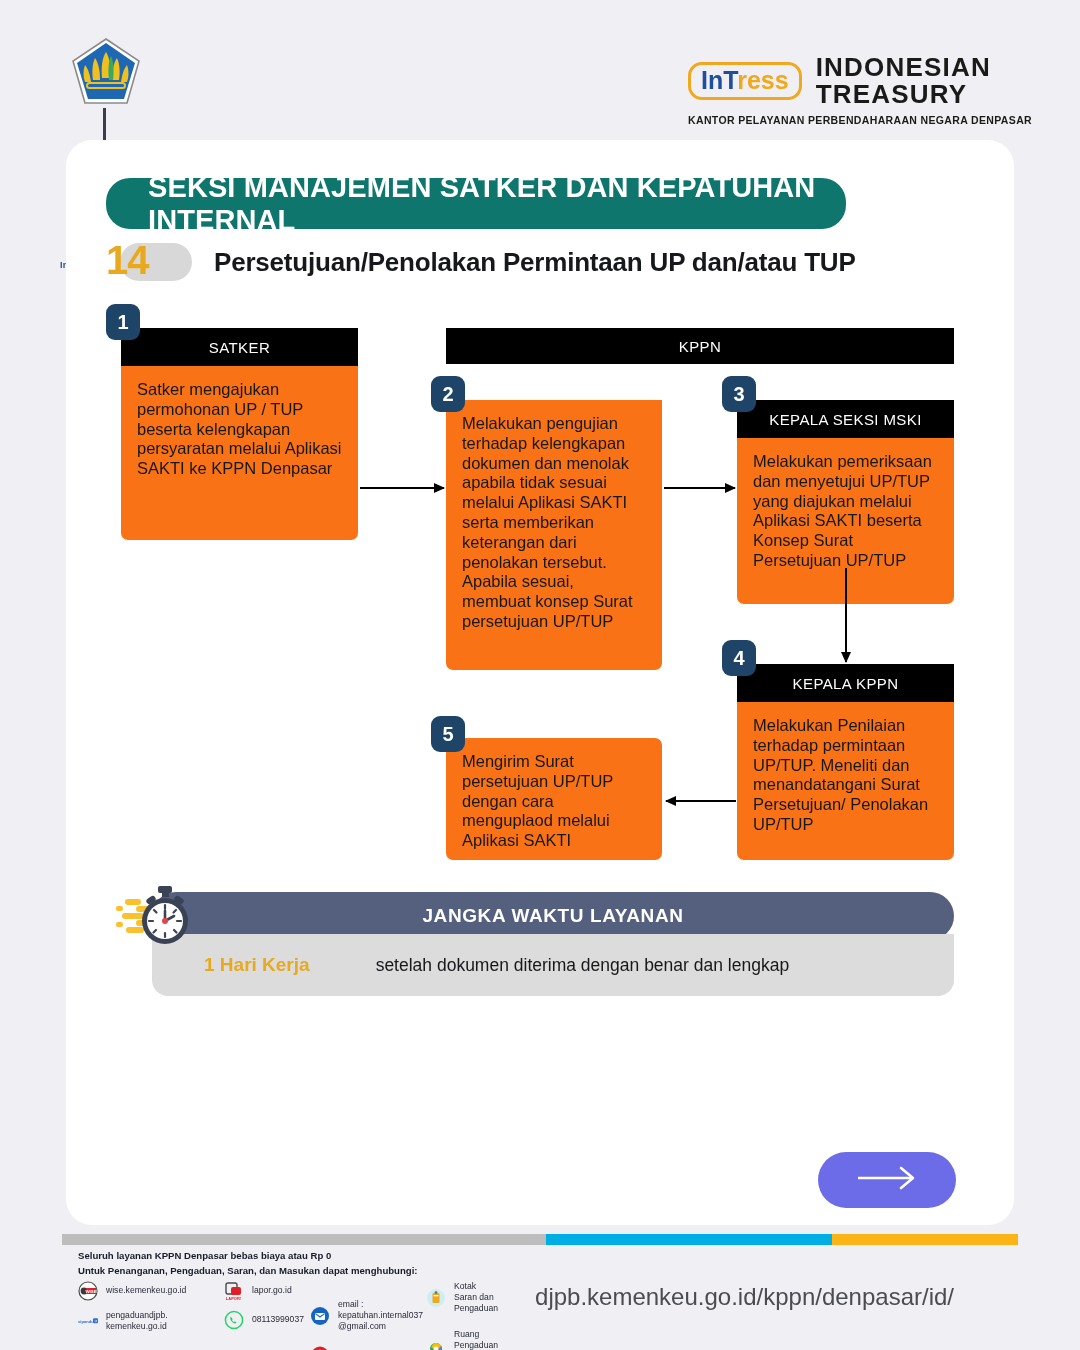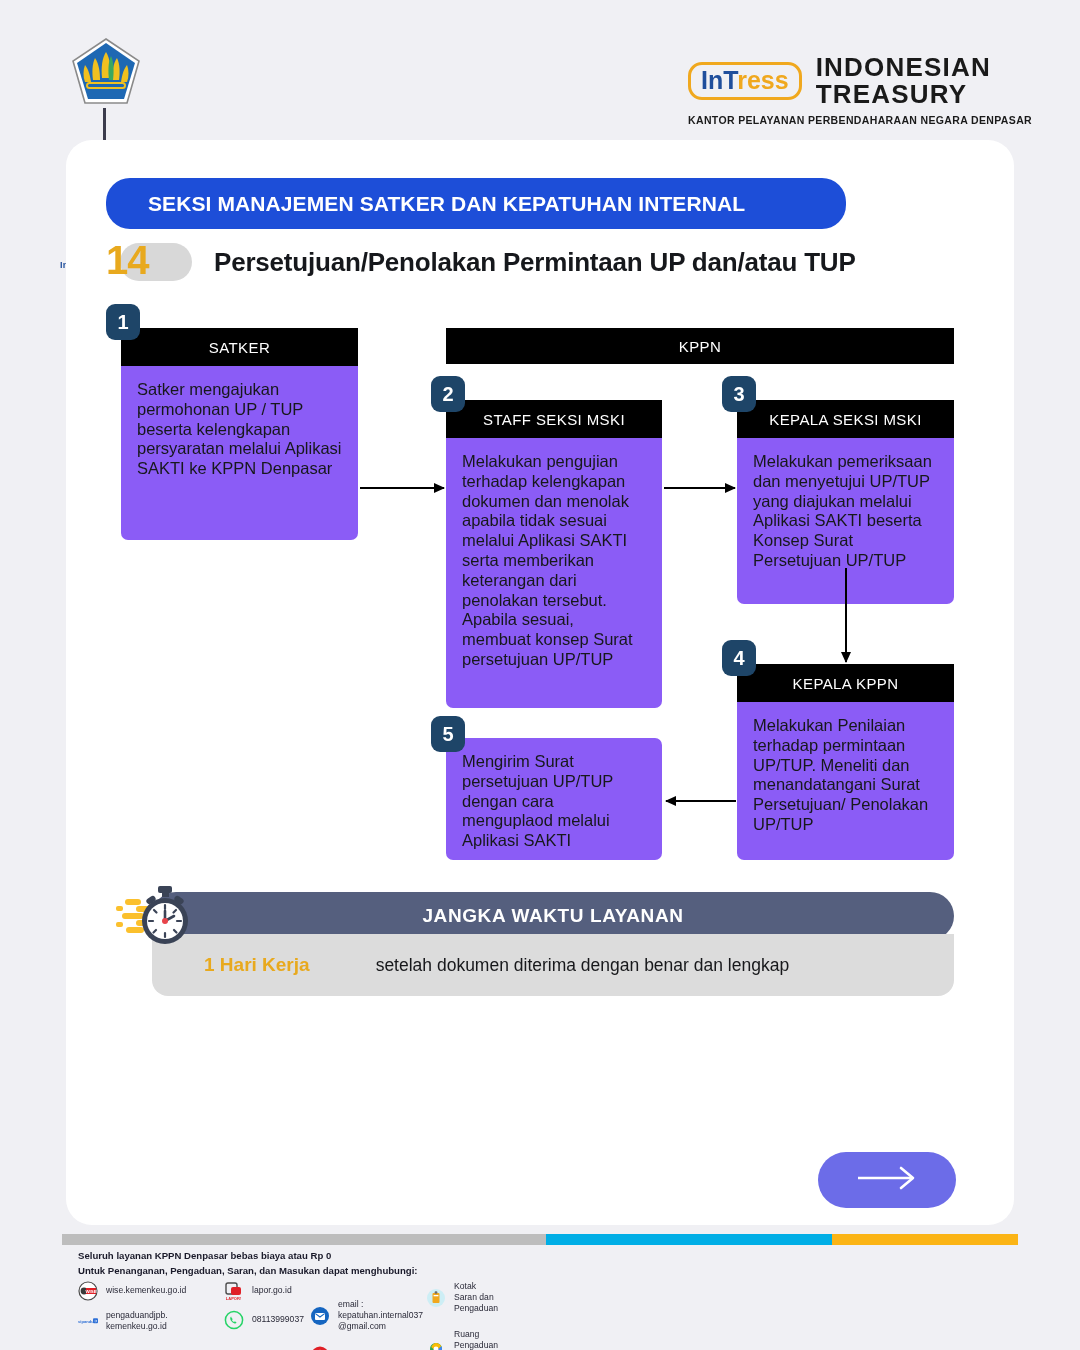--- a/index.html
+++ b/index.html
@@ -34,39 +34,39 @@
 
   
   .card {
     position: absolute; left: 66px; top: 140px;
     width: 948px; height: 1085px;
     background: #ffffff; border-radius: 26px;
   }
 
   .section-pill {
     position: absolute; left: 106px; top: 178px;
-    width: 740px; height: 51px; background: #1d4ed8; border-radius: 24px;
+    width: 740px; height: 51px; background: #0f766e; border-radius: 24px;
     display: flex; align-items: center; padding-left: 42px;
-    color: #ffffff; font-size: 21px; font-weight: bold; letter-spacing: .1px;
+    color: #ffffff; font-size: 29px; font-weight: bold; letter-spacing: .1px;
   }
 
   .title-row { position: absolute; left: 106px; top: 238px; display: flex; align-items: center; height: 48px; }
   .num-pill { position: relative; width: 86px; height: 38px; }
   .num-pill .bg { position: absolute; left: 14px; top: 0; width: 72px; height: 38px; background: #d8d8d8; border-radius: 19px; }
   .num-pill .num { position: absolute; left: 0; top: -5px; font-size: 40px; font-weight: bold; color: #e8a91e; letter-spacing: -1px; }
   .title-text { margin-left: 22px; font-size: 26px; font-weight: bold; color: #16181c; letter-spacing: -.2px; }
 
   .box { position: absolute; }
   .box-hdr {
     background: #000000; color: #ffffff; font-size: 15px;
     height: 38px; display: flex; align-items: center; justify-content: center;
     letter-spacing: .4px;
   }
   .box-body {
-    background: #8b5cf6; color: #17181b; font-size: 16.5px; line-height: 1.2;
+    background: #f97316; color: #17181b; font-size: 16.5px; line-height: 1.2;
     padding: 14px 16px 18px 16px; border-radius: 0 0 7px 7px;
   }
   .box-body.only { border-radius: 7px; }
 
   .step-badge {
     position: absolute; width: 34px; height: 36px; background: #1e4568;
     border-radius: 9px; color: #ffffff; font-size: 20px; font-weight: bold;
     display: flex; align-items: center; justify-content: center; z-index: 5;
   }
 
@@ -197,21 +197,20 @@
   <div class="kppn-hdr">KPPN</div>
 
   <div class="step-badge" style="left:106px; top:304px;">1</div>
   <div class="box" style="left:121px; top:328px; width:237px;">
     <div class="box-hdr">SATKER</div>
     <div class="box-body" style="height:174px;">Satker mengajukan permohonan UP / TUP beserta kelengkapan persyaratan melalui Aplikasi SAKTI ke KPPN Denpasar</div>
   </div>
 
   <div class="step-badge" style="left:431px; top:376px;">2</div>
   <div class="box" style="left:446px; top:400px; width:216px;">
-    <div class="box-hdr">STAFF SEKSI MSKI</div>
     <div class="box-body" style="height:270px;">Melakukan pengujian terhadap kelengkapan dokumen dan menolak apabila tidak sesuai melalui Aplikasi SAKTI serta memberikan keterangan dari penolakan tersebut. Apabila sesuai, membuat konsep Surat persetujuan UP/TUP</div>
   </div>
 
   <div class="step-badge" style="left:722px; top:376px;">3</div>
   <div class="box" style="left:737px; top:400px; width:217px;">
     <div class="box-hdr">KEPALA SEKSI MSKI</div>
     <div class="box-body" style="height:166px;">Melakukan pemeriksaan dan menyetujui UP/TUP yang diajukan melalui Aplikasi SAKTI beserta Konsep Surat Persetujuan UP/TUP</div>
   </div>
 
   <div class="step-badge" style="left:722px; top:640px;">4</div>
@@ -386,15 +385,16 @@
               <circle cx="10" cy="8" r="2.4" fill="#ffffff"></circle>
             </svg>
           </span>
           <span class="lbl" style="white-space:pre-line">Ruang Pengaduan
 (FO KPPN Denpasar)</span>
         </div>
       </div>
 
     </div>
 
+    <div class="f-url">djpb.kemenkeu.go.id/kppn/denpasar/id/</div>
   </div>
 
 </div>
 
 </body></html>

